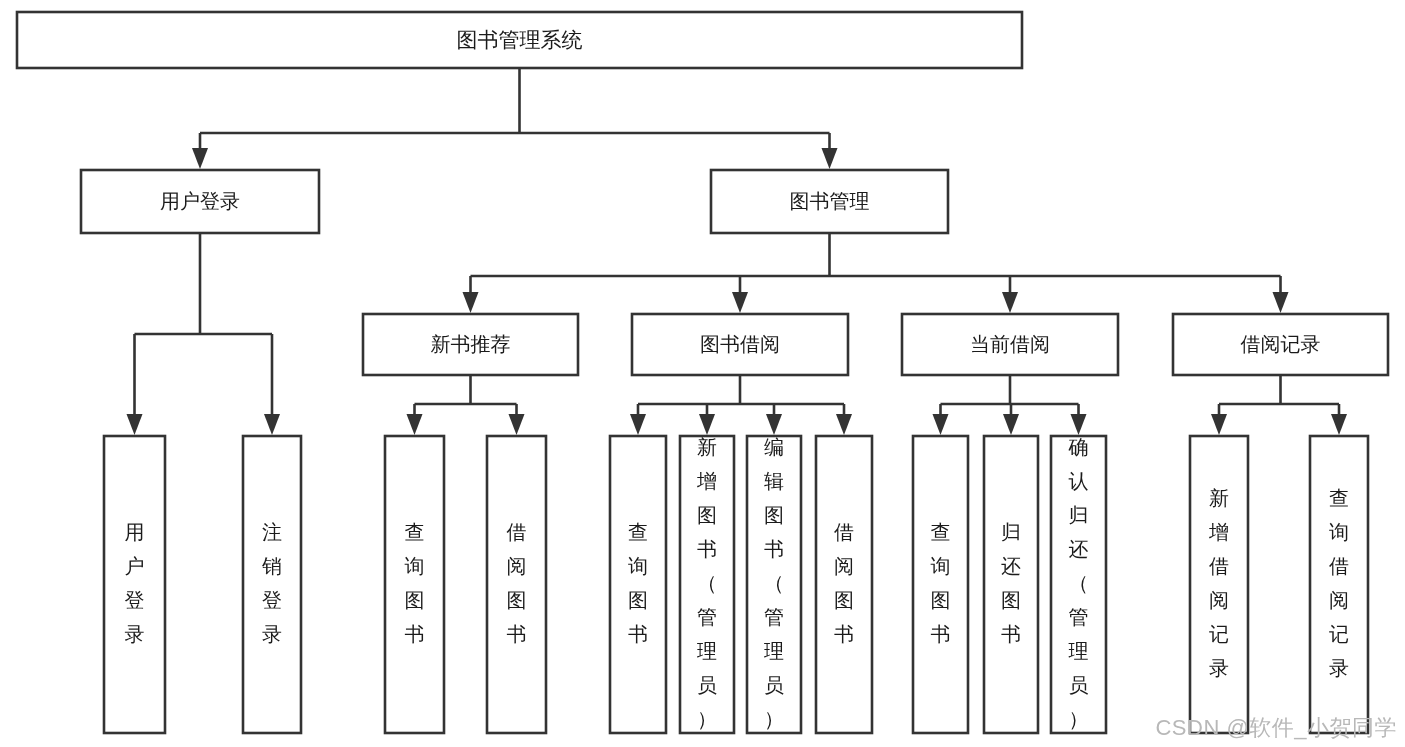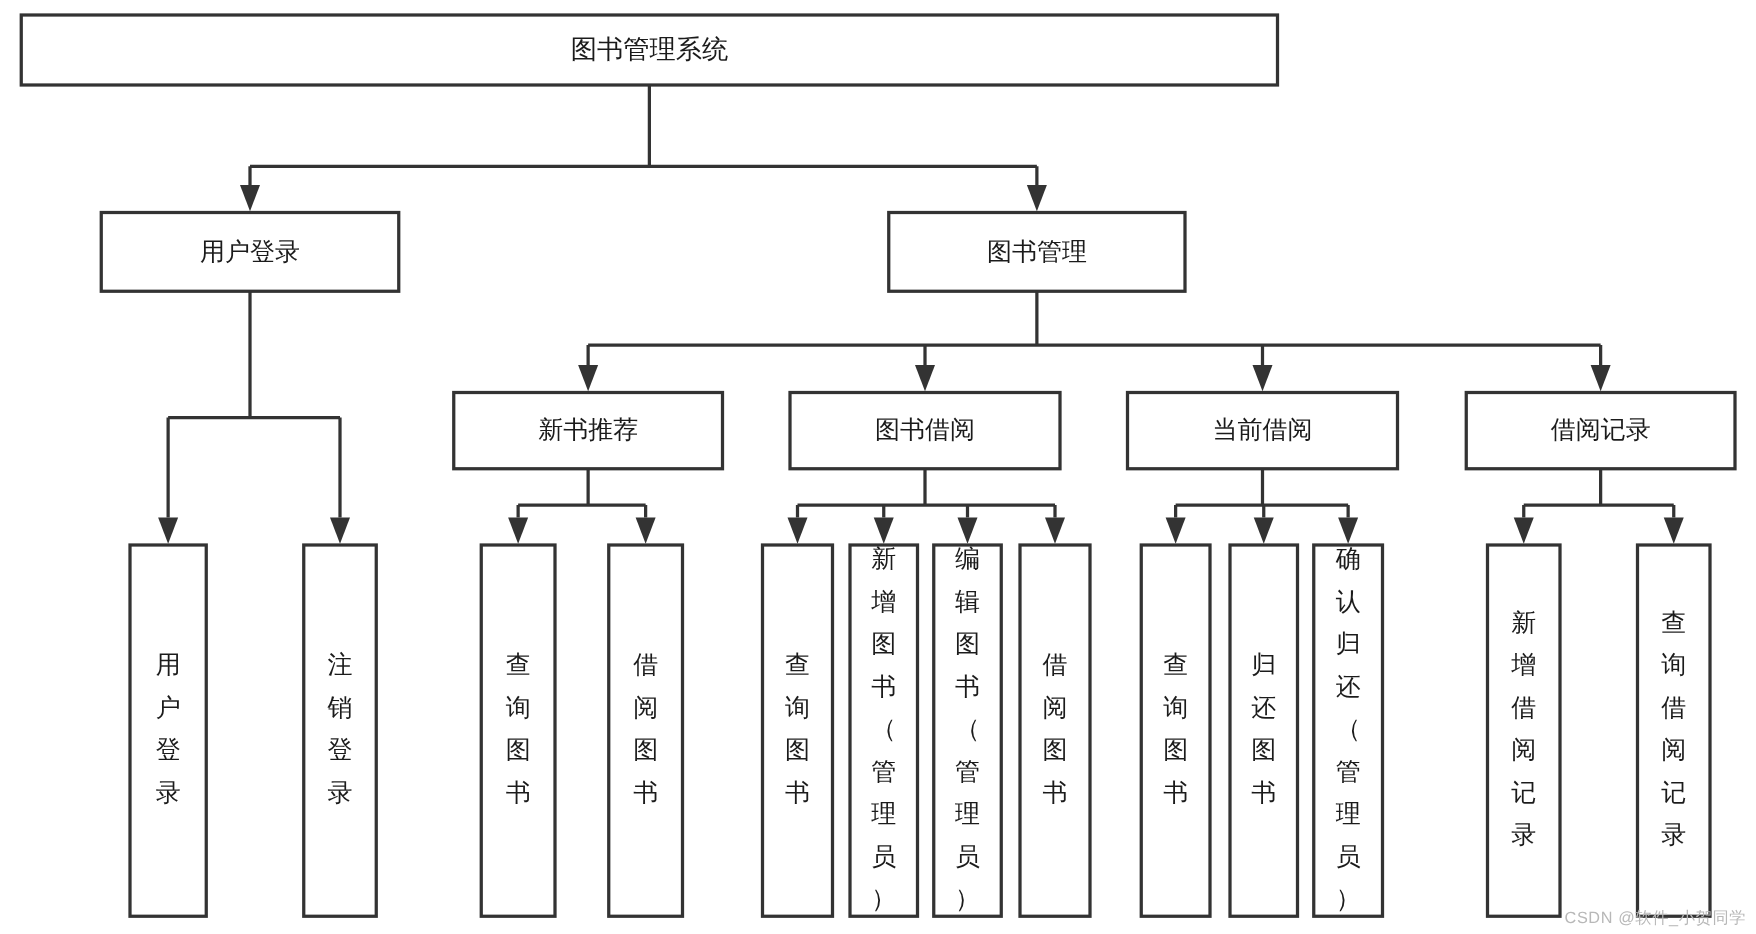--- a/index.html
+++ b/index.html
@@ -22,21 +22,21 @@
     fill:#1b1b1b;font-family:"Liberation Sans","DejaVu Sans",sans-serif;
     font-size:20px;text-anchor:middle;dominant-baseline:middle;
   }
   .edge{
     stroke:#333333;stroke-width:2.6;fill:none;stroke-linecap:butt;
   }
   .arrow-head{fill:#333333;stroke:none;}
   .watermark{
     position:absolute;right:8px;bottom:4px;
     font-family:"Liberation Sans","DejaVu Sans",sans-serif;
-    font-size:13px;color:#b8b8b8;letter-spacing:.5px;
+    font-size:22px;color:#b8b8b8;letter-spacing:.5px;
     white-space:nowrap;user-select:none;
   }
 </style>
 </head>
 <body>
 
 <svg id="diagram" viewBox="0 0 1405 747" xmlns="http://www.w3.org/2000/svg">
   <g id="edge-layer">
       <g>
         <path class="edge" d="M 519.5 68 L 519.5 133"></path>

